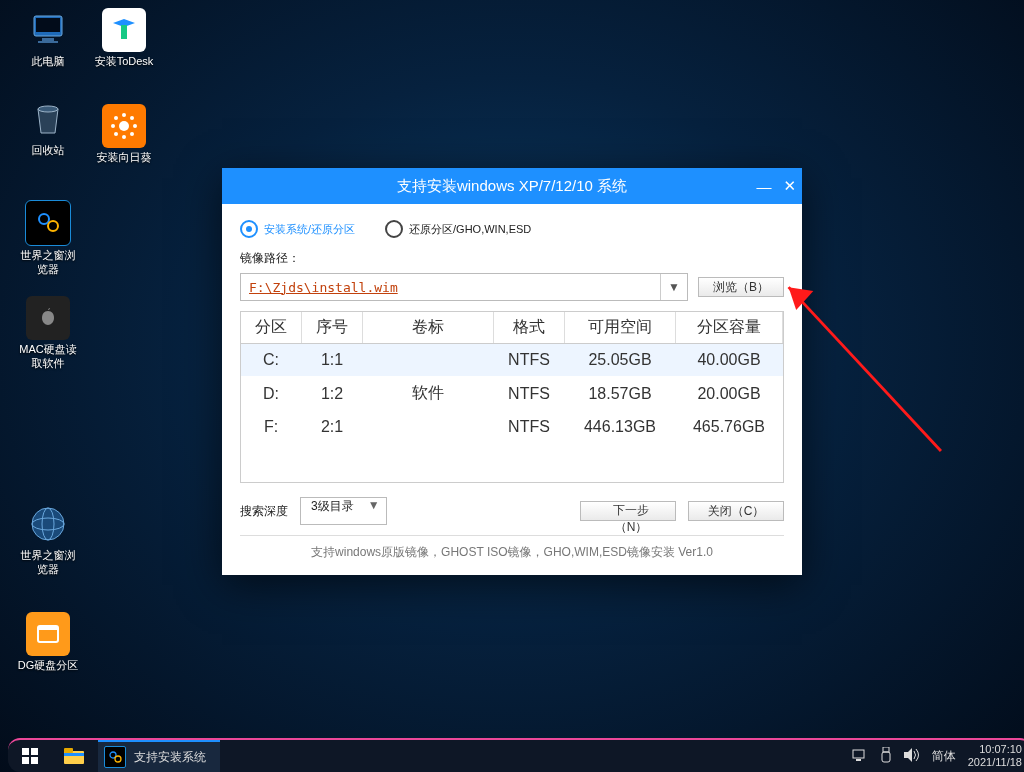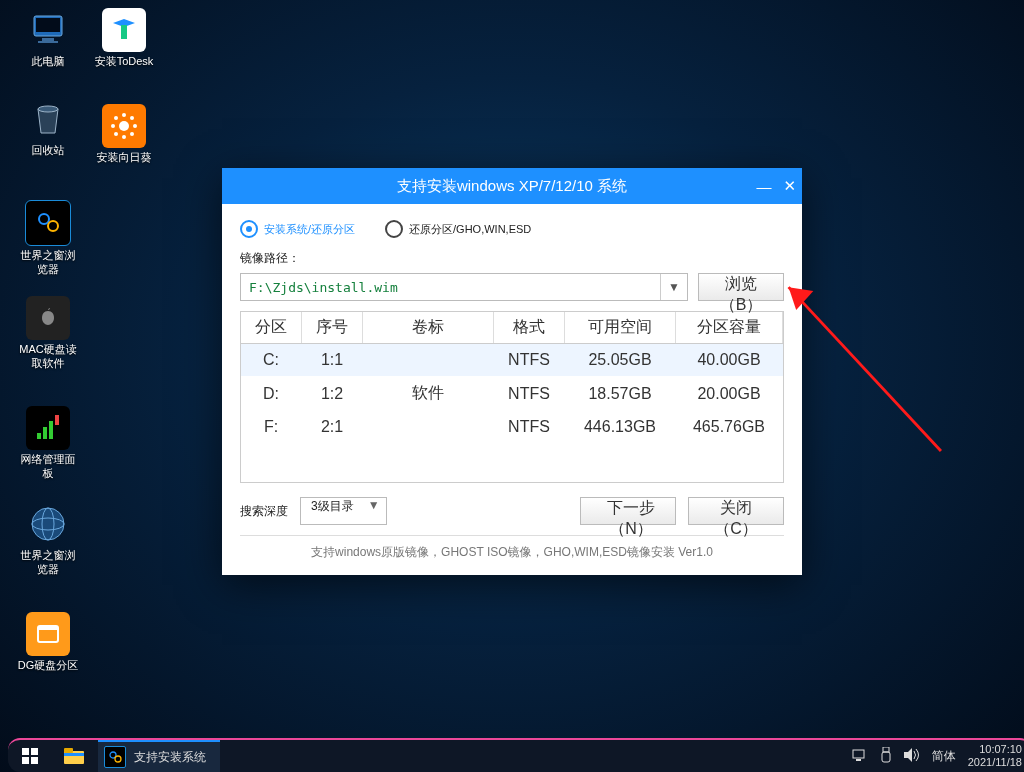--- a/index.html
+++ b/index.html
@@ -31,24 +31,24 @@
   .titlebar .actions span{cursor:pointer;font-size:15px;}
   .body{padding:16px 18px 6px;}
   .radios{display:flex;gap:30px;align-items:center;margin-bottom:12px;font-size:11px;}
   .radio{display:flex;align-items:center;gap:6px;cursor:pointer;}
   .r-outer{width:14px;height:14px;border:2px solid #1e90ff;border-radius:50%;display:inline-flex;
     align-items:center;justify-content:center;}
   .r-outer.sel::after{content:"";width:6px;height:6px;background:#1e90ff;border-radius:50%;}
   .row{display:flex;align-items:center;gap:10px;margin-bottom:10px;}
   .lbl{font-size:12px;}
   .combo{flex:1;display:flex;border:1px solid #bbb;height:26px;align-items:center;}
-  .combo input{flex:1;border:0;outline:0;padding:0 8px;font-size:13px;font-family:Consolas,monospace;color:#15803d;}
+  .combo input{flex:1;border:0;outline:0;padding:0 8px;font-size:13px;font-family:Consolas,monospace;color:#c2410c;text-decoration:underline;}
   .combo .drop{width:26px;height:100%;display:flex;align-items:center;justify-content:center;cursor:pointer;color:#555;border-left:1px solid #ccc;}
-  .btn{border:1px solid #bbb;background:linear-gradient(#fff,#eaeaea);height:28px;padding:0 14px;
-    font-size:16px;color:#333;cursor:pointer;}
+  .btn{border:1px solid #bbb;background:linear-gradient(#fff,#eaeaea);height:20px;padding:0 14px;
+    font-size:12px;color:#333;cursor:pointer;}
   .table{border:1px solid #ccc;margin-top:2px;height:170px;overflow:hidden;}
   table{width:100%;border-collapse:collapse;font-size:16px;}
   th{background:#fff;border-bottom:1px solid #ccc;border-right:1px solid #ddd;padding:5px 0;font-weight:normal;color:#333;}
   td{padding:7px 0;text-align:center;color:#333;border-right:1px solid transparent;}
   tr.sel td{background:#edf5ff;}
   .bottom{display:flex;align-items:center;margin-top:14px;gap:12px;}
   .bottom .spacer{flex:1;}
   .select{border:1px solid #bbb;height:26px;display:flex;align-items:flex-start;padding:0 6px 0 10px;gap:14px;cursor:pointer;}
   .select .tri{color:#666;}
   .footer{border-top:1px solid #ddd;margin-top:10px;padding:8px 0;text-align:center;color:#777;font-size:12px;}
@@ -135,31 +135,20 @@
 
   <div class="dicon" style="left:16px;top:296px;">
     <div class="img i-mac">
       <svg class="svg" width="26" height="26" viewBox="0 0 26 26">
           <path d="M13 6 c-4 0 -6 3 -6 7 s3 7 6 7 s6 -3 6 -7 s-2 -7 -6 -7 z M15 3 c0 1 -1 2 -2 2 c0 -1 1 -2 2 -2 z" fill="#888"></path>
         </svg>
     </div>
     <div class="label">MAC硬盘读取软件</div>
   </div>
 
-  <div class="dicon" style="left:16px;top:406px;">
-    <div class="img i-net">
-      <svg class="svg" width="30" height="30" viewBox="0 0 30 30">
-          <rect x="4" y="20" width="4" height="6" fill="#3c3"></rect>
-          <rect x="10" y="14" width="4" height="12" fill="#3c3"></rect>
-          <rect x="16" y="8" width="4" height="18" fill="#3c3"></rect>
-          <rect x="22" y="2" width="4" height="10" fill="#e44"></rect>
-        </svg>
-    </div>
-    <div class="label">网络管理面板</div>
-  </div>
 
   <div class="dicon" style="left:16px;top:502px;">
     <div class="img i-browser">
       <svg class="svg" width="40" height="40" viewBox="0 0 40 40">
           <circle cx="20" cy="20" r="16" fill="#1a4a7a" stroke="#6aa8de"></circle>
           <ellipse cx="20" cy="20" rx="16" ry="6" fill="none" stroke="#6aa8de"></ellipse>
           <ellipse cx="20" cy="20" rx="6" ry="16" fill="none" stroke="#6aa8de"></ellipse>
         </svg>
     </div>
     <div class="label">世界之窗浏览器</div>

